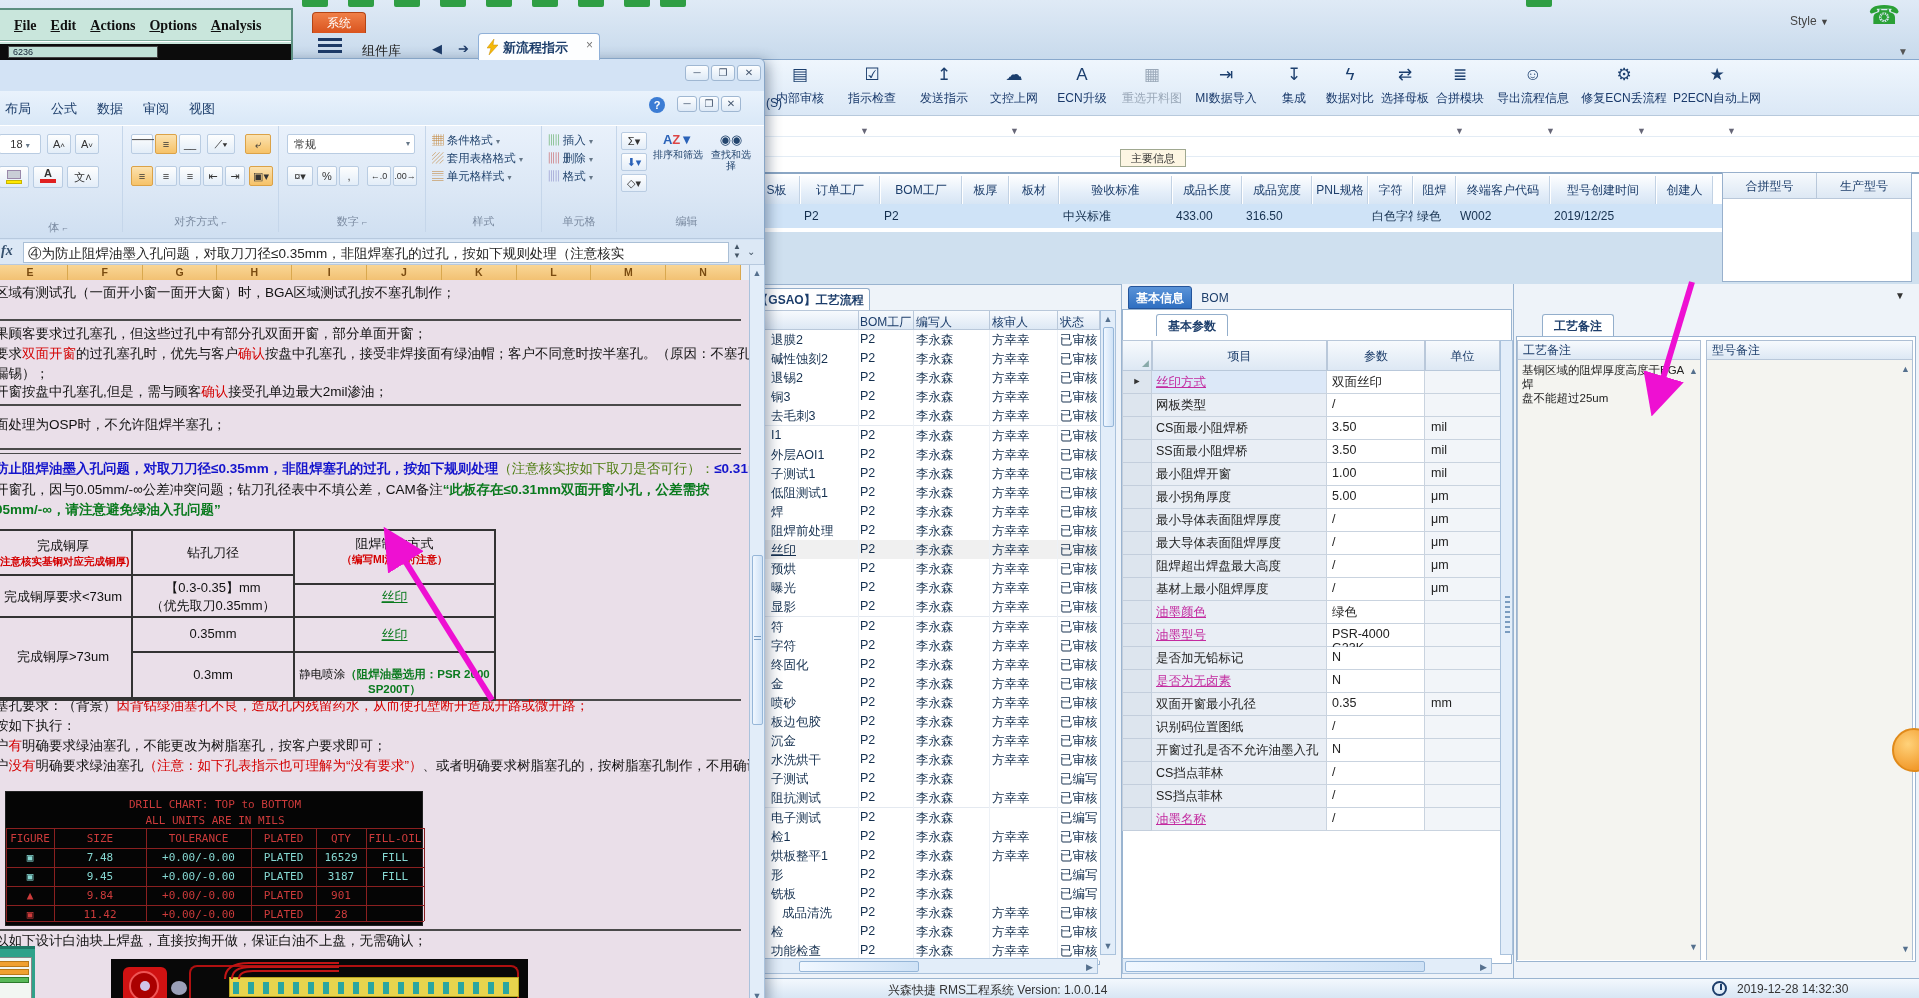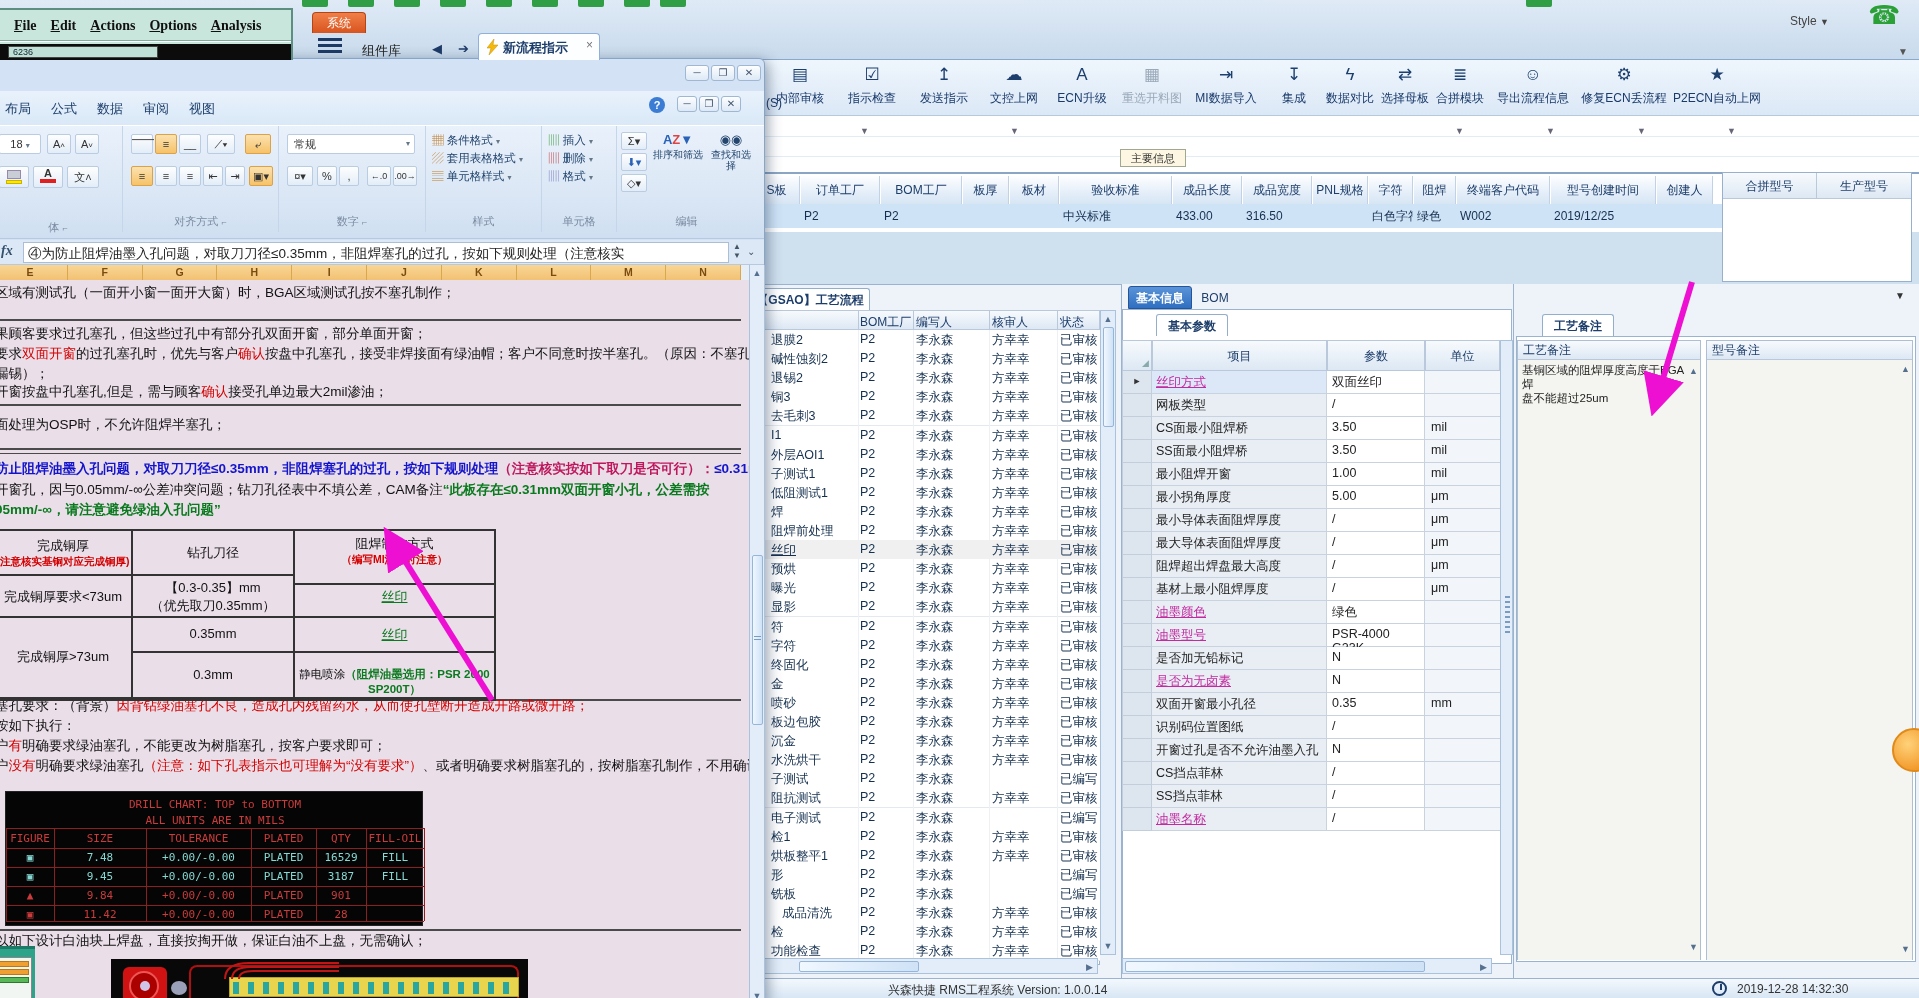--- a/index.html
+++ b/index.html
@@ -42,21 +42,21 @@
   .rib-label{position:absolute;bottom:3px;width:100%;text-align:center;font-size:11px;color:#7a8aa0;}
   .rbtn{background:linear-gradient(#fefefe,#e3edf8);border:1px solid #b9cce2;border-radius:2px;
     font-size:11px;color:#333;display:inline-block;text-align:center;}
   .rbtn.orange{background:linear-gradient(#fbe2b0,#f6c268);border-color:#dba247;}
   .stybtn{display:block;font-size:11.5px;color:#23456e;margin:3px 0 0 6px;text-align:left;white-space:nowrap;}
   .colhead{position:absolute;top:0;height:15px;background:linear-gradient(#f9d695,#f2c173);
     border-right:1px solid #d9a84e;font-size:10.5px;font-weight:bold;color:#7a4b10;text-align:center;line-height:15px;}
   .doc{background:#eadfe9;}
   .doc p{position:absolute;margin:0;font-size:13.5px;color:#111;white-space:nowrap;}
   .doc .red{color:#d40000;}
-  .doc .redbold{color:#be185d;font-weight:bold;}
+  .doc .redbold{color:#4d7c0f;font-weight:normal;}
   .doc .blue{color:#1414cc;font-weight:bold;}
   .doc .greenbold{color:#0a7a1e;font-weight:bold;}
   .hline{position:absolute;left:0;height:2px;background:#4a4a4a;}
   .ctb{position:absolute;border:2px solid #333;}
   .ctb .cell{position:absolute;border-right:2px solid #333;border-bottom:2px solid #333;
     font-size:13px;text-align:center;color:#111;}
   .drill{background:#050505;border:1px solid #222;}
   .drill div{position:absolute;font-family:"DejaVu Sans Mono",monospace;}
   .dred{color:#cc3b3b;} .dcyan{color:#86d8d2;}
   .scrollbar{background:#e2edf9;border:1px solid #aac2dc;}

